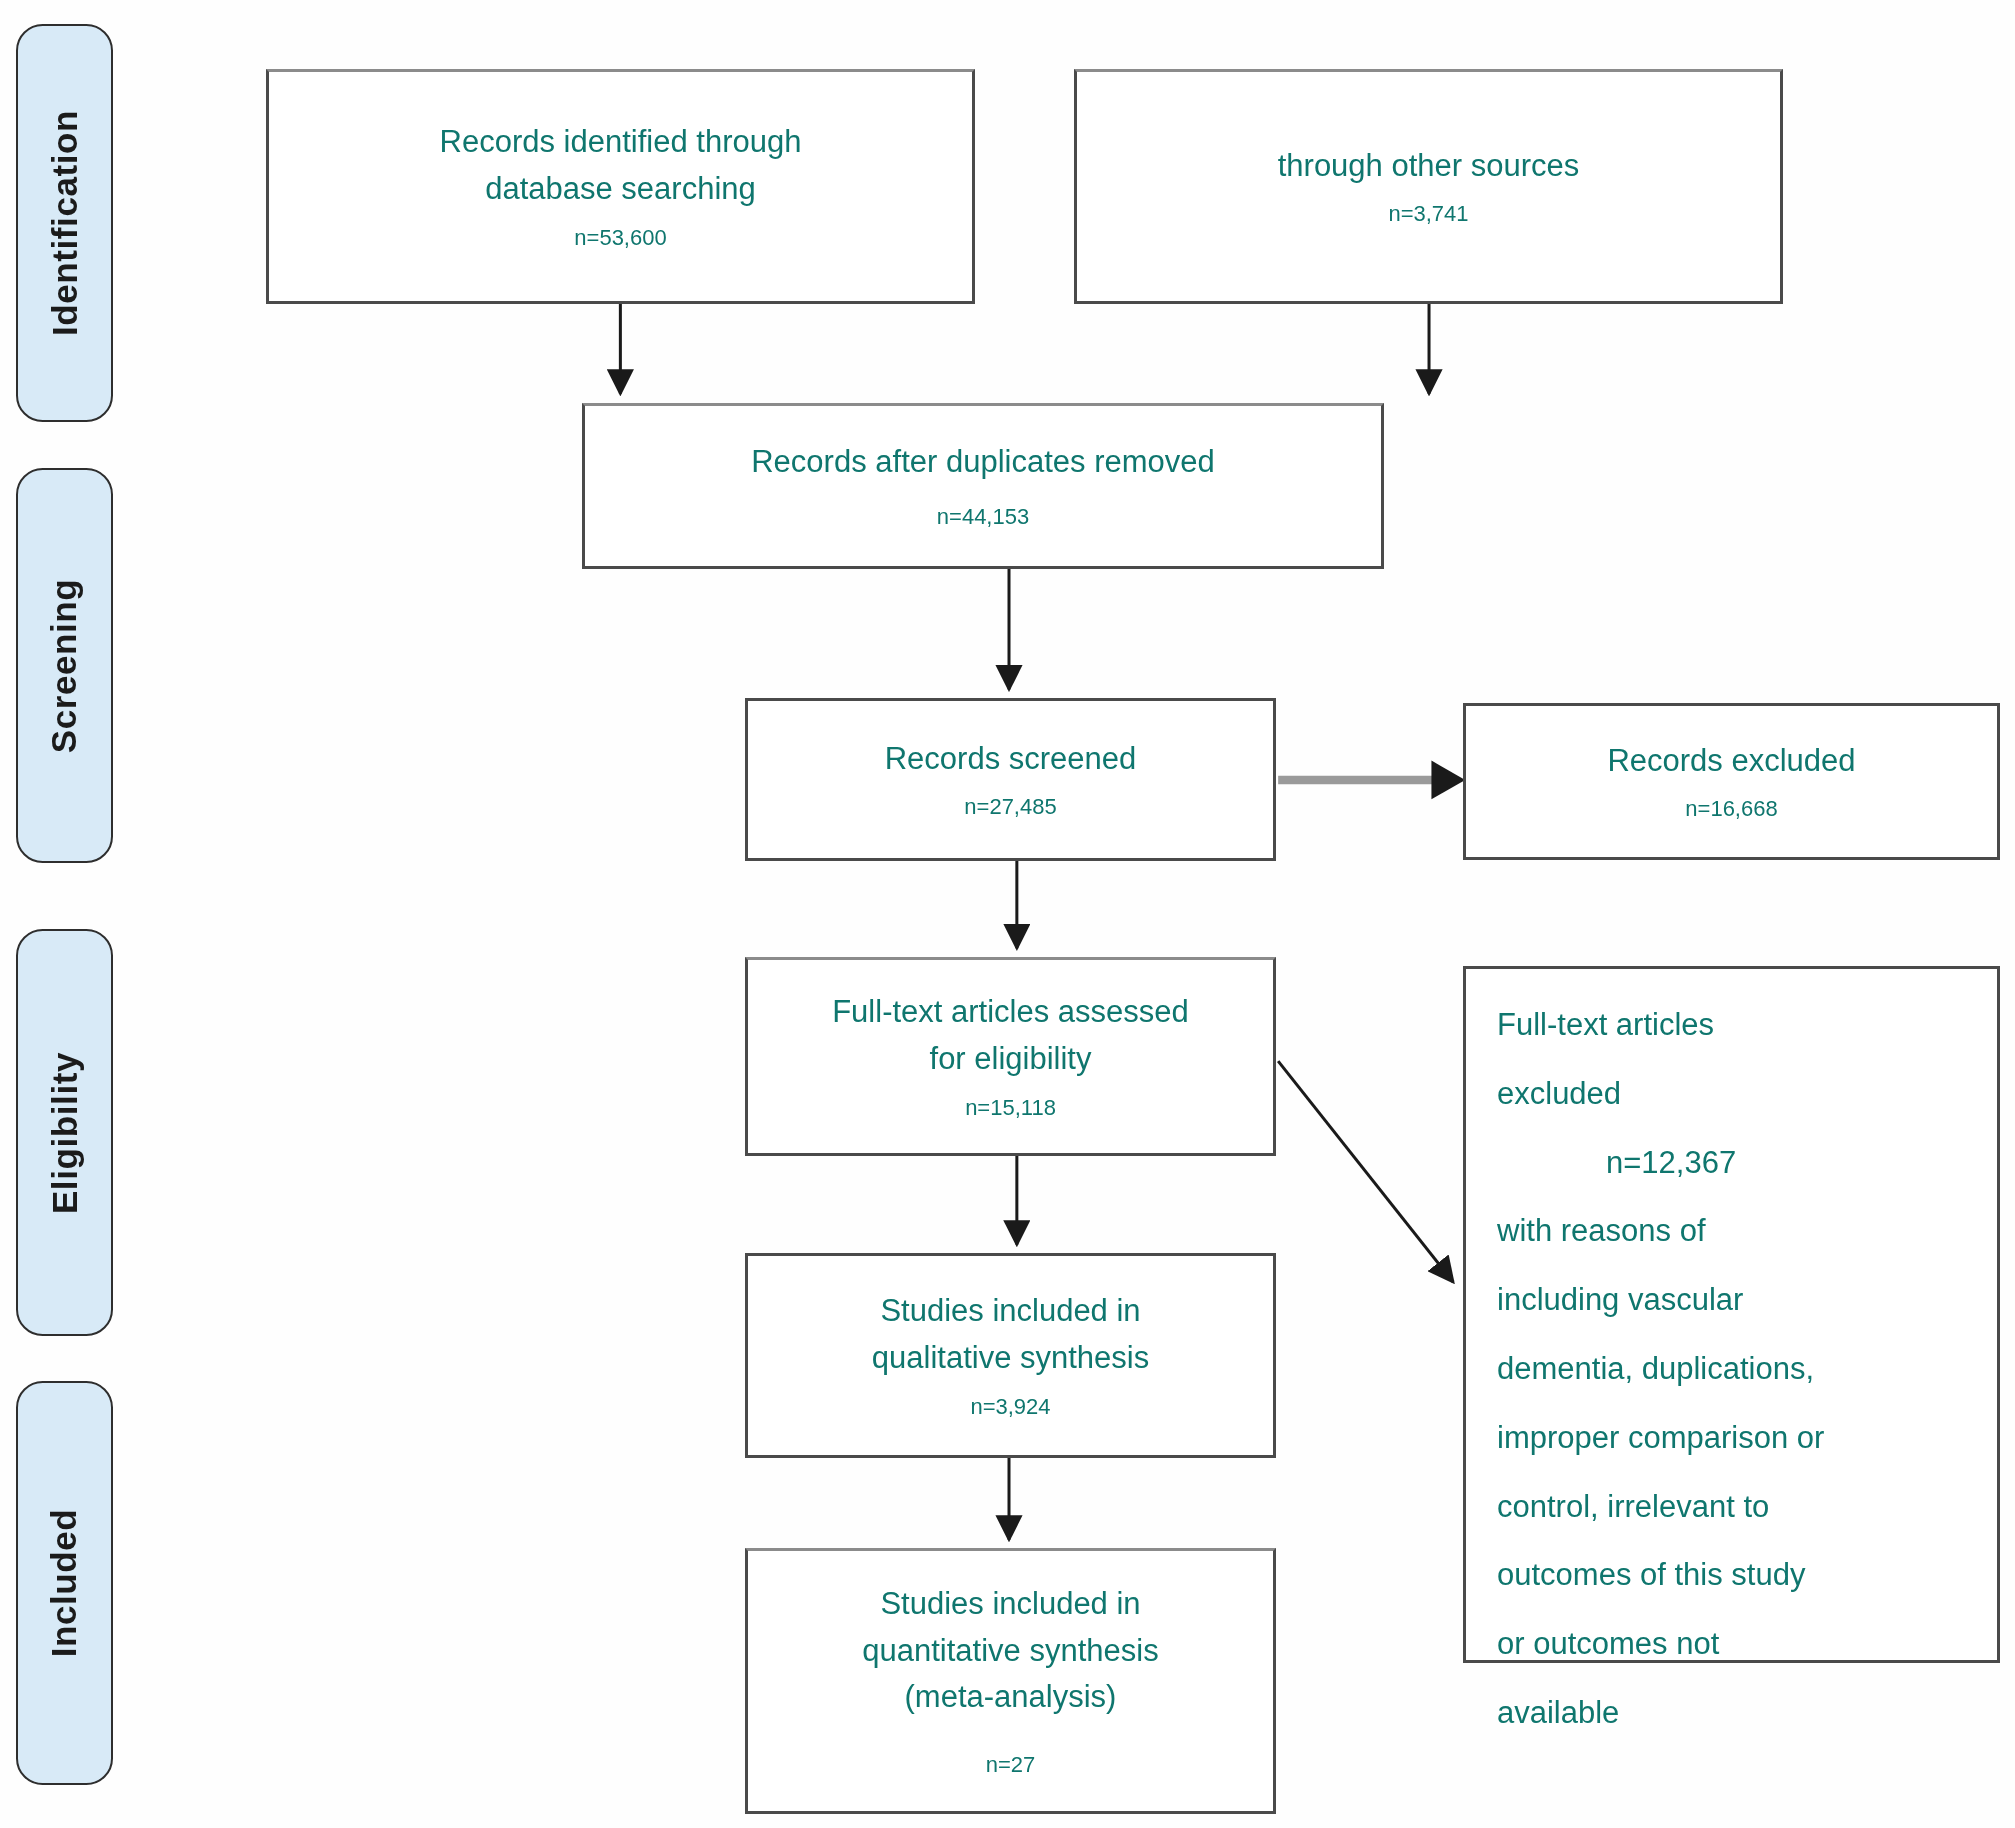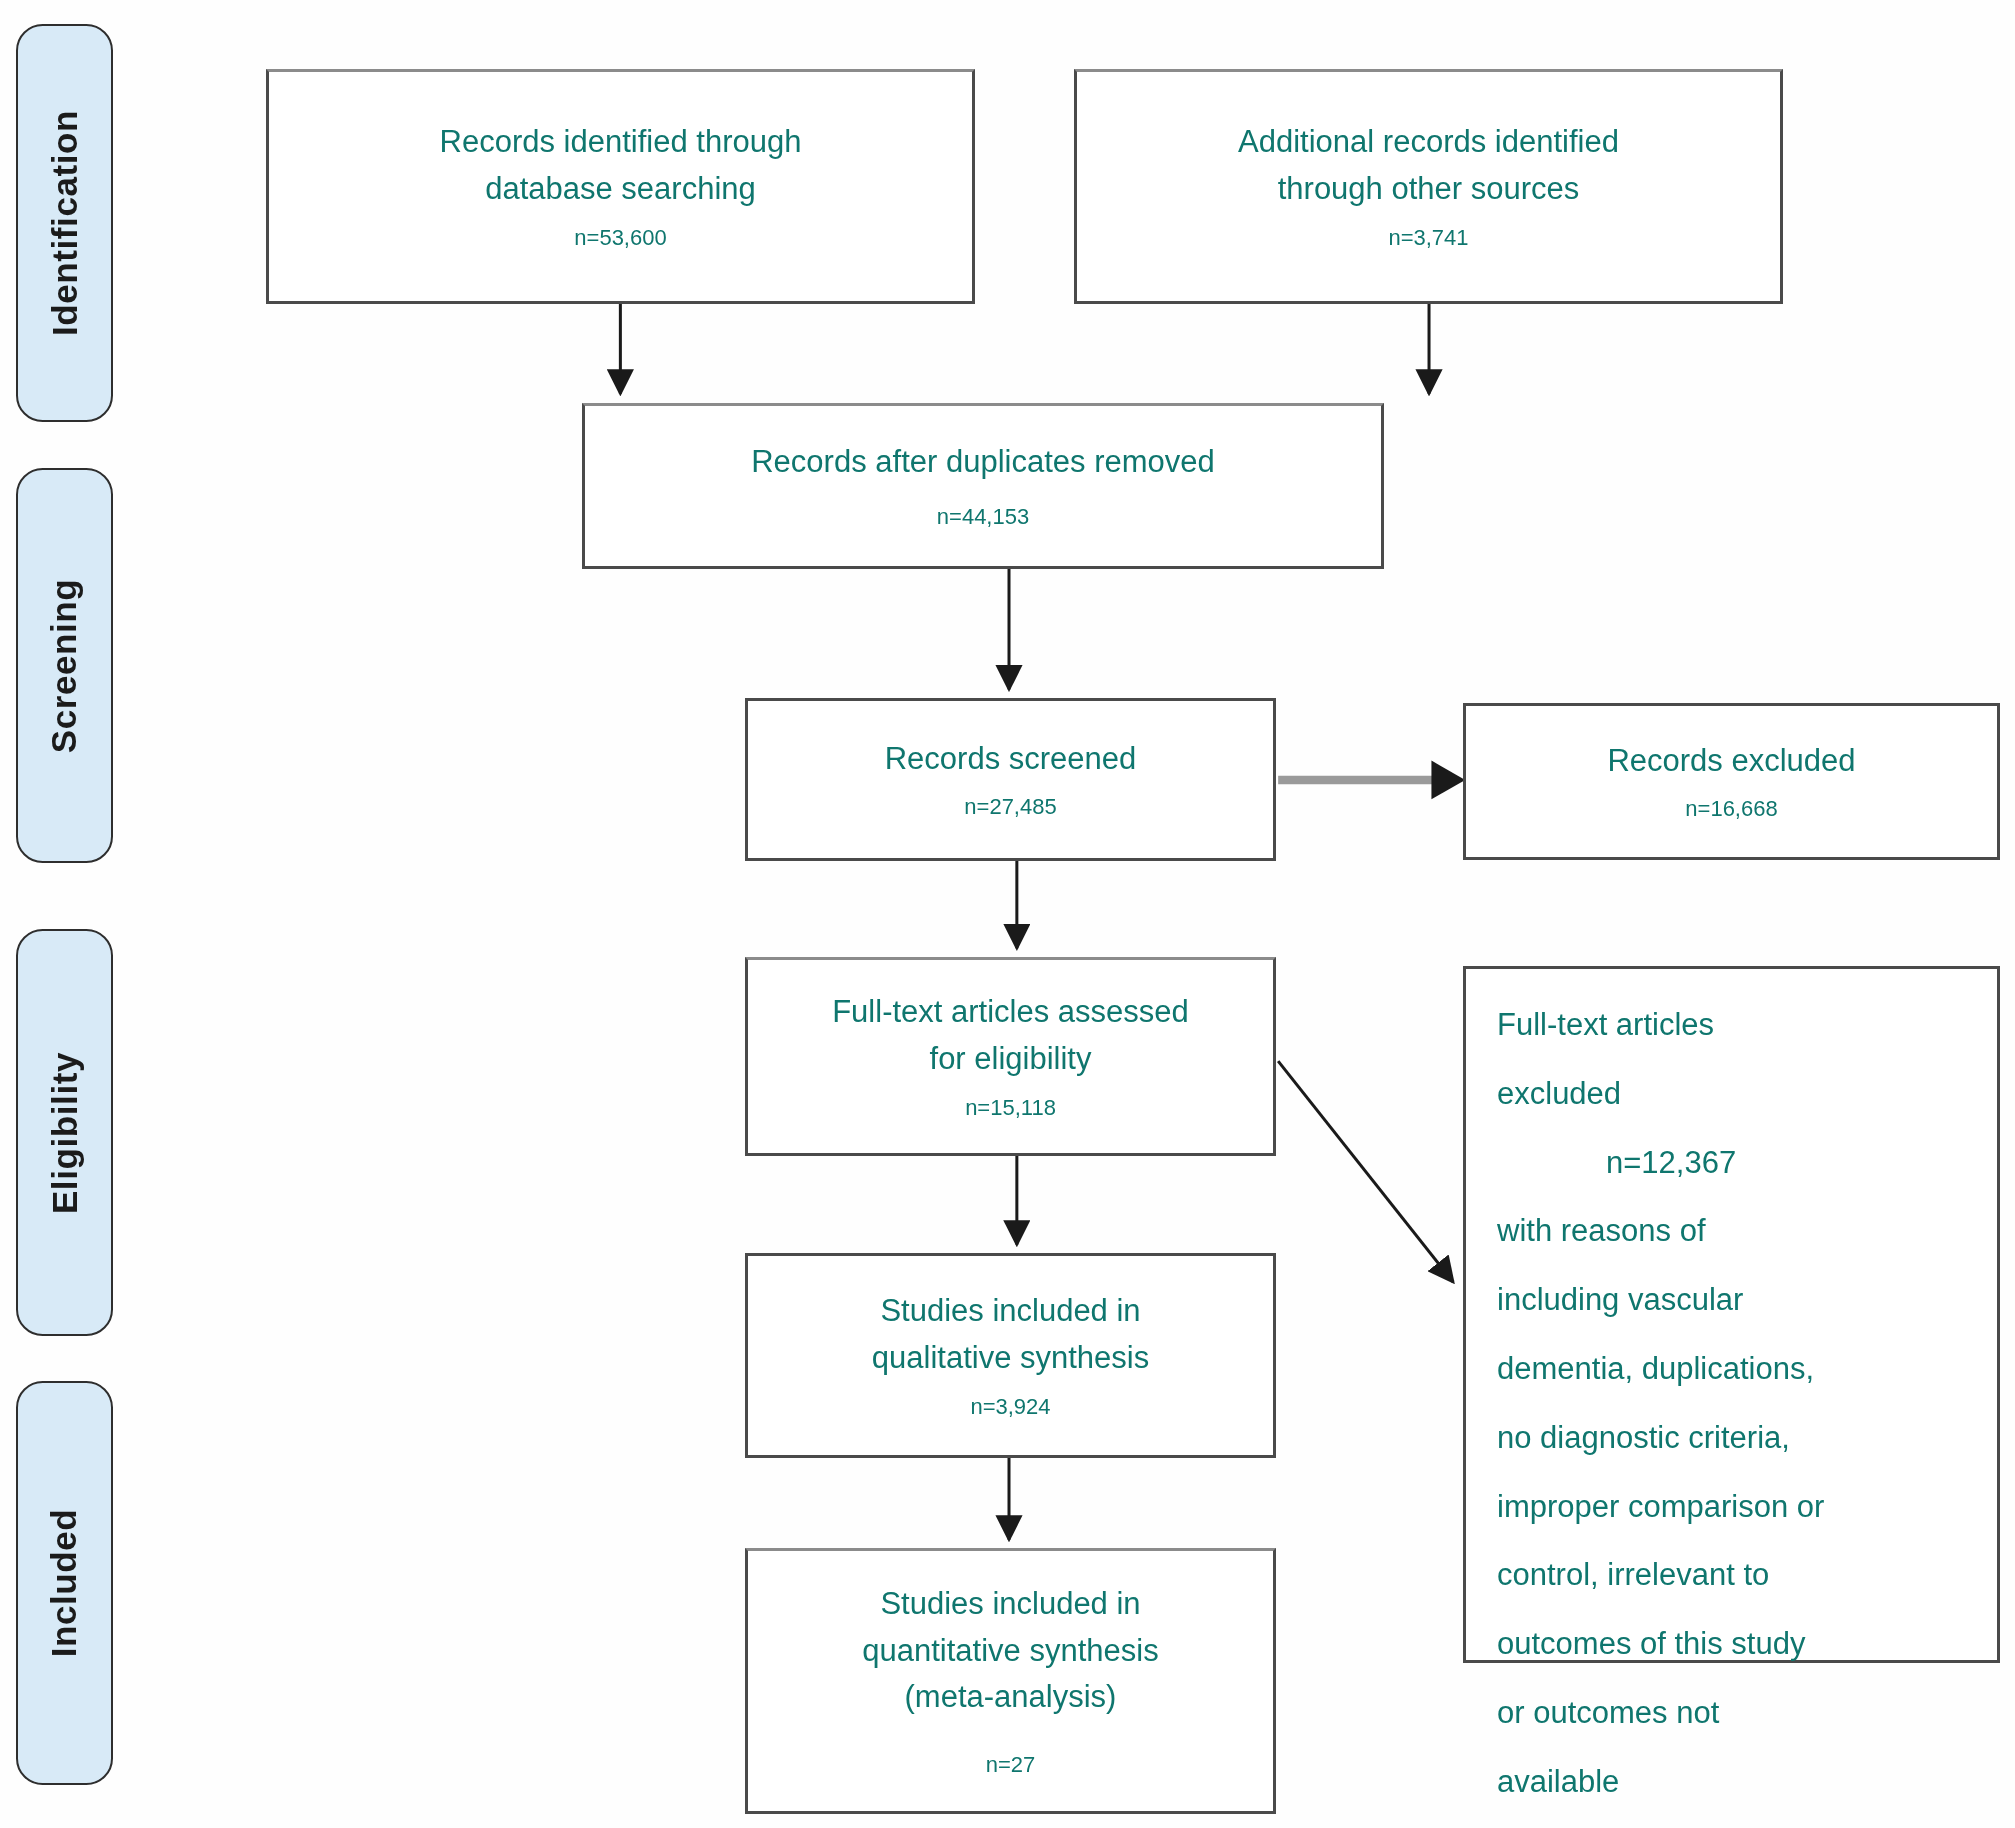--- a/index.html
+++ b/index.html
@@ -123,21 +123,20 @@
     <line x1="1672" y1="2413" x2="1672" y2="2551" stroke="#1a1a1a" stroke-width="5" marker-end="url(#ah)"></line>
   </svg>
 
   <div class="fbox graytop" id="box-db-search">
     <div>Records identified through</div>
     <div>database searching</div>
     <div class="nline">n=53,600</div>
   </div>
 
   <div class="fbox graytop" id="box-other-sources">
-    <div>Additional records identified</div>
     <div>through other sources</div>
     <div class="nline">n=3,741</div>
   </div>
 
   <div class="fbox graytop" id="box-duplicates">
     <div>Records after duplicates removed</div>
     <div class="nline">n=44,153</div>
   </div>
 
   <div class="fbox" id="box-screened">
@@ -156,21 +155,20 @@
     <div class="nline">n=15,118</div>
   </div>
 
   <div class="fbox" id="box-fulltext-excluded">
     <div>Full-text articles</div>
     <div>excluded</div>
     <div class="indent">n=12,367</div>
     <div>with reasons of</div>
     <div>including vascular</div>
     <div>dementia, duplications,</div>
-    <div>no diagnostic criteria,</div>
     <div>improper comparison or</div>
     <div>control, irrelevant to</div>
     <div>outcomes of this study</div>
     <div>or outcomes not</div>
     <div>available</div>
   </div>
 
   <div class="fbox" id="box-qualitative">
     <div>Studies included in</div>
     <div>qualitative synthesis</div>

